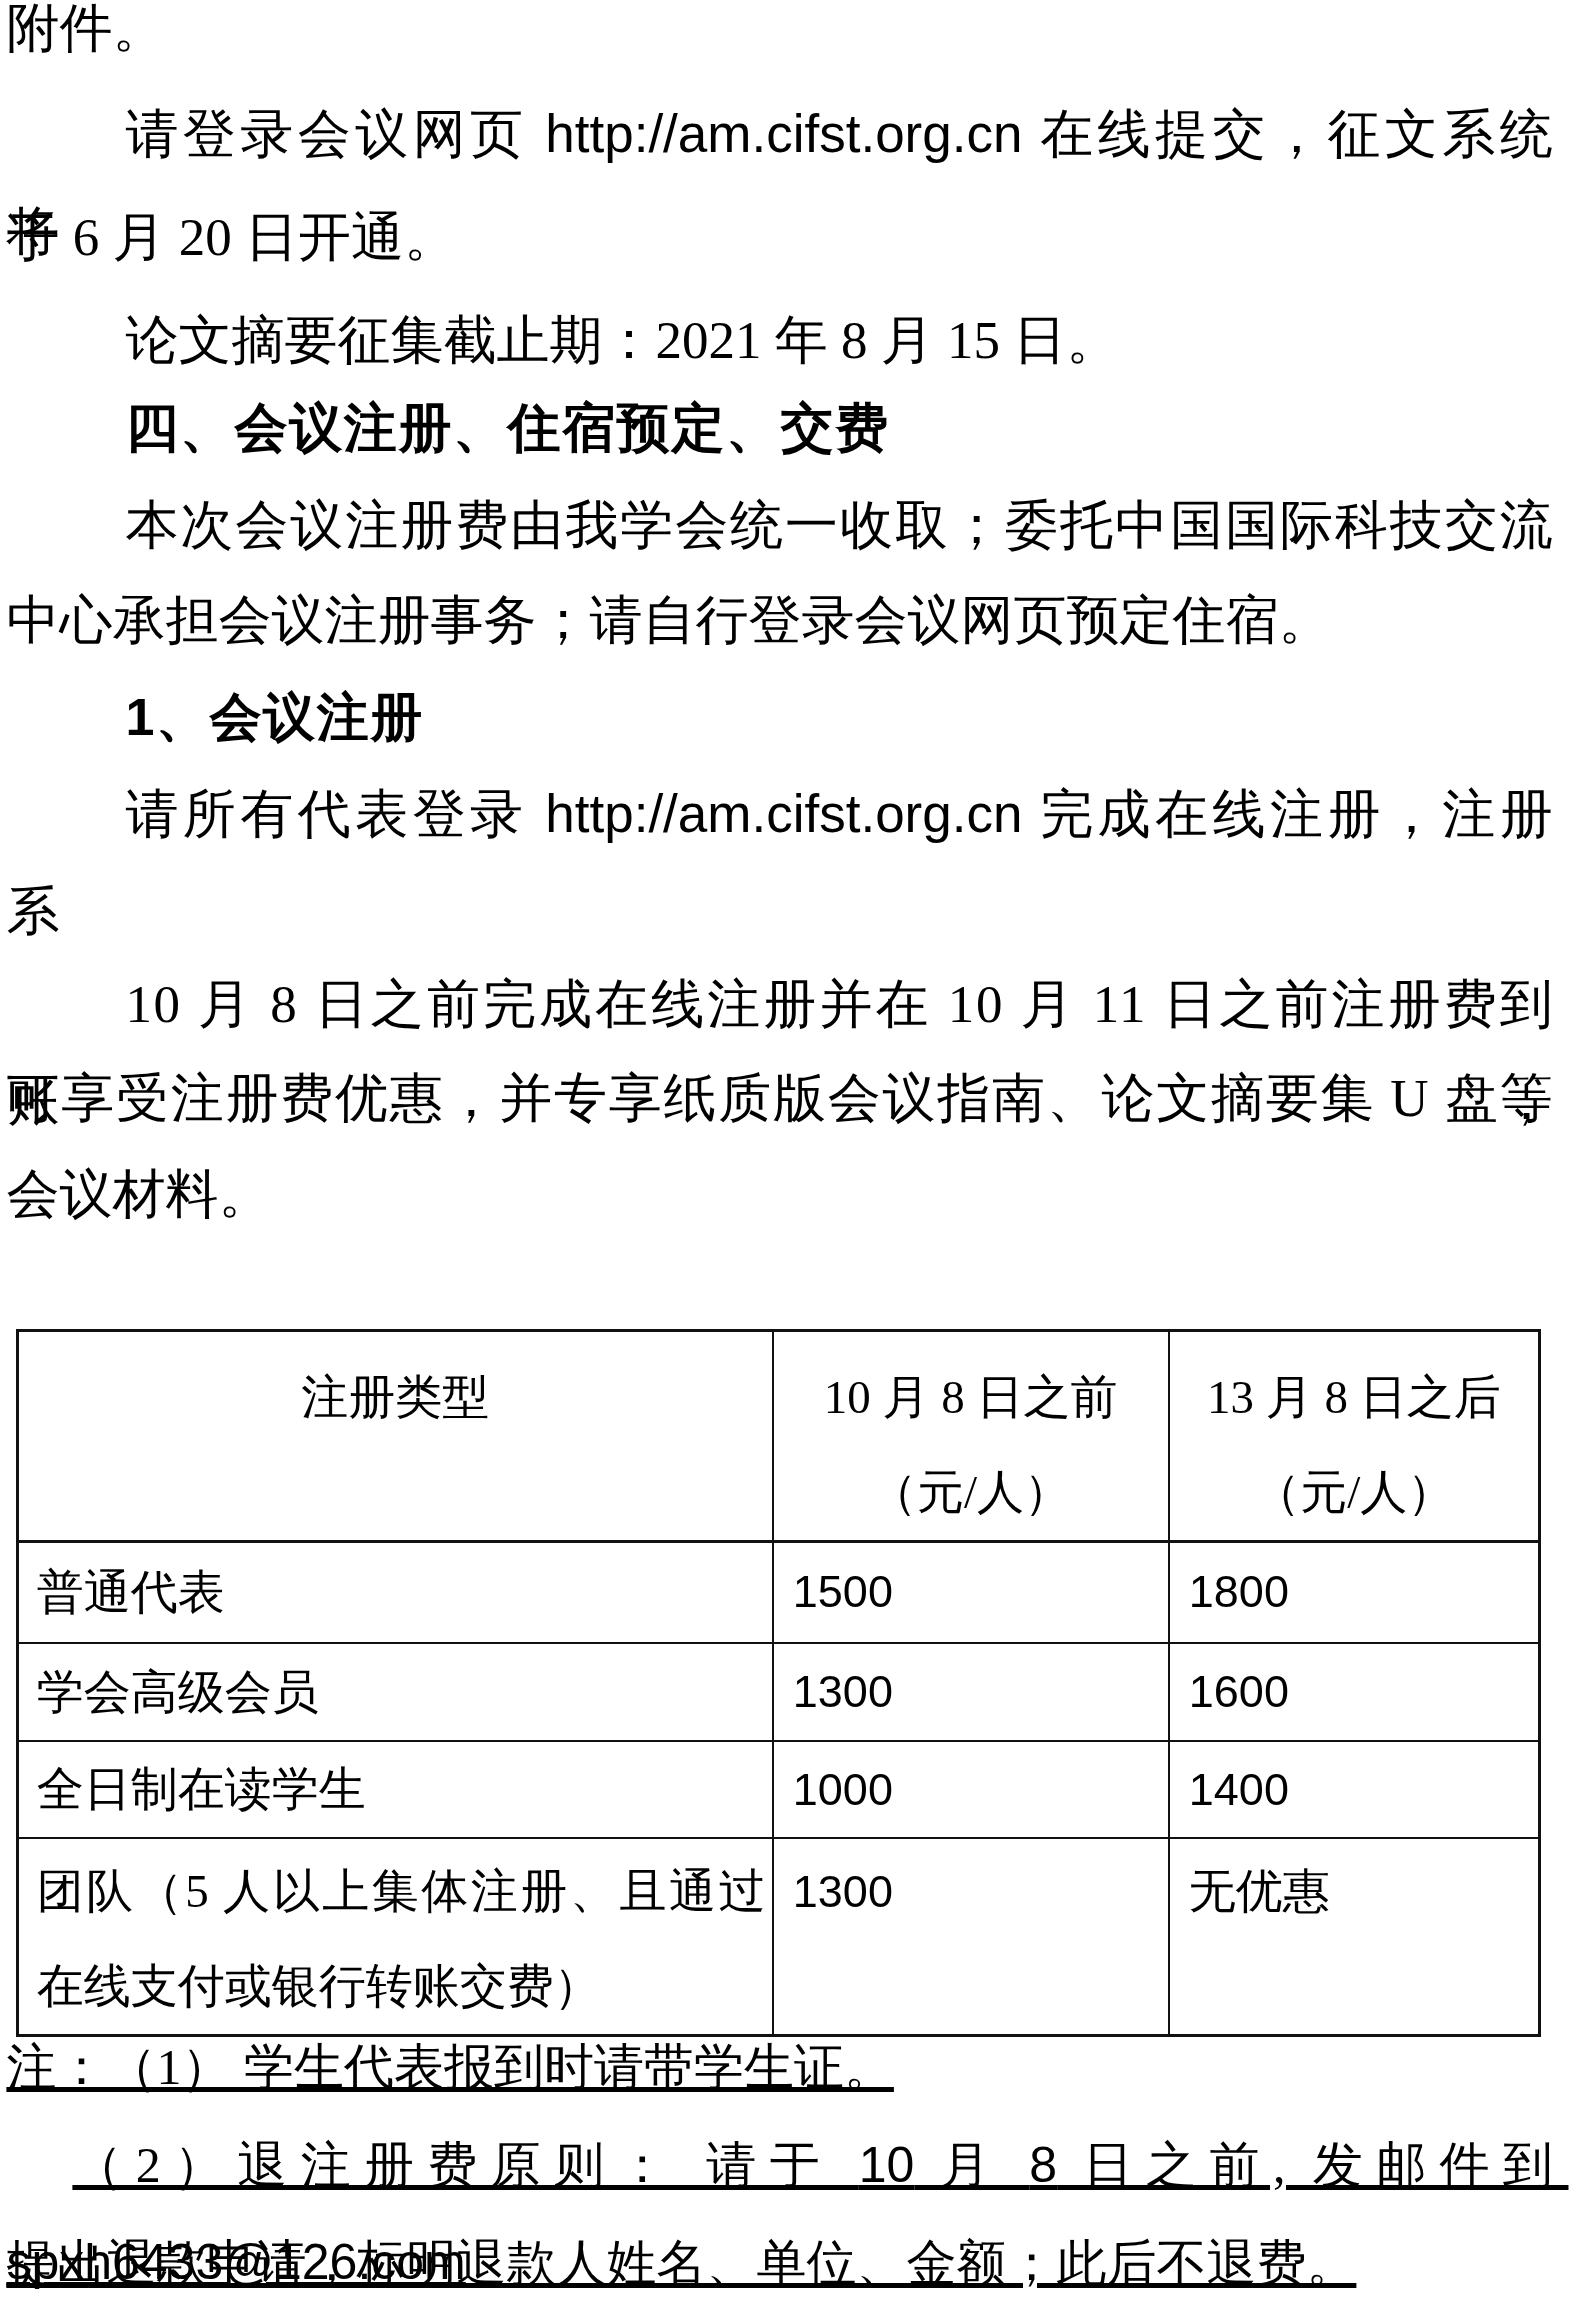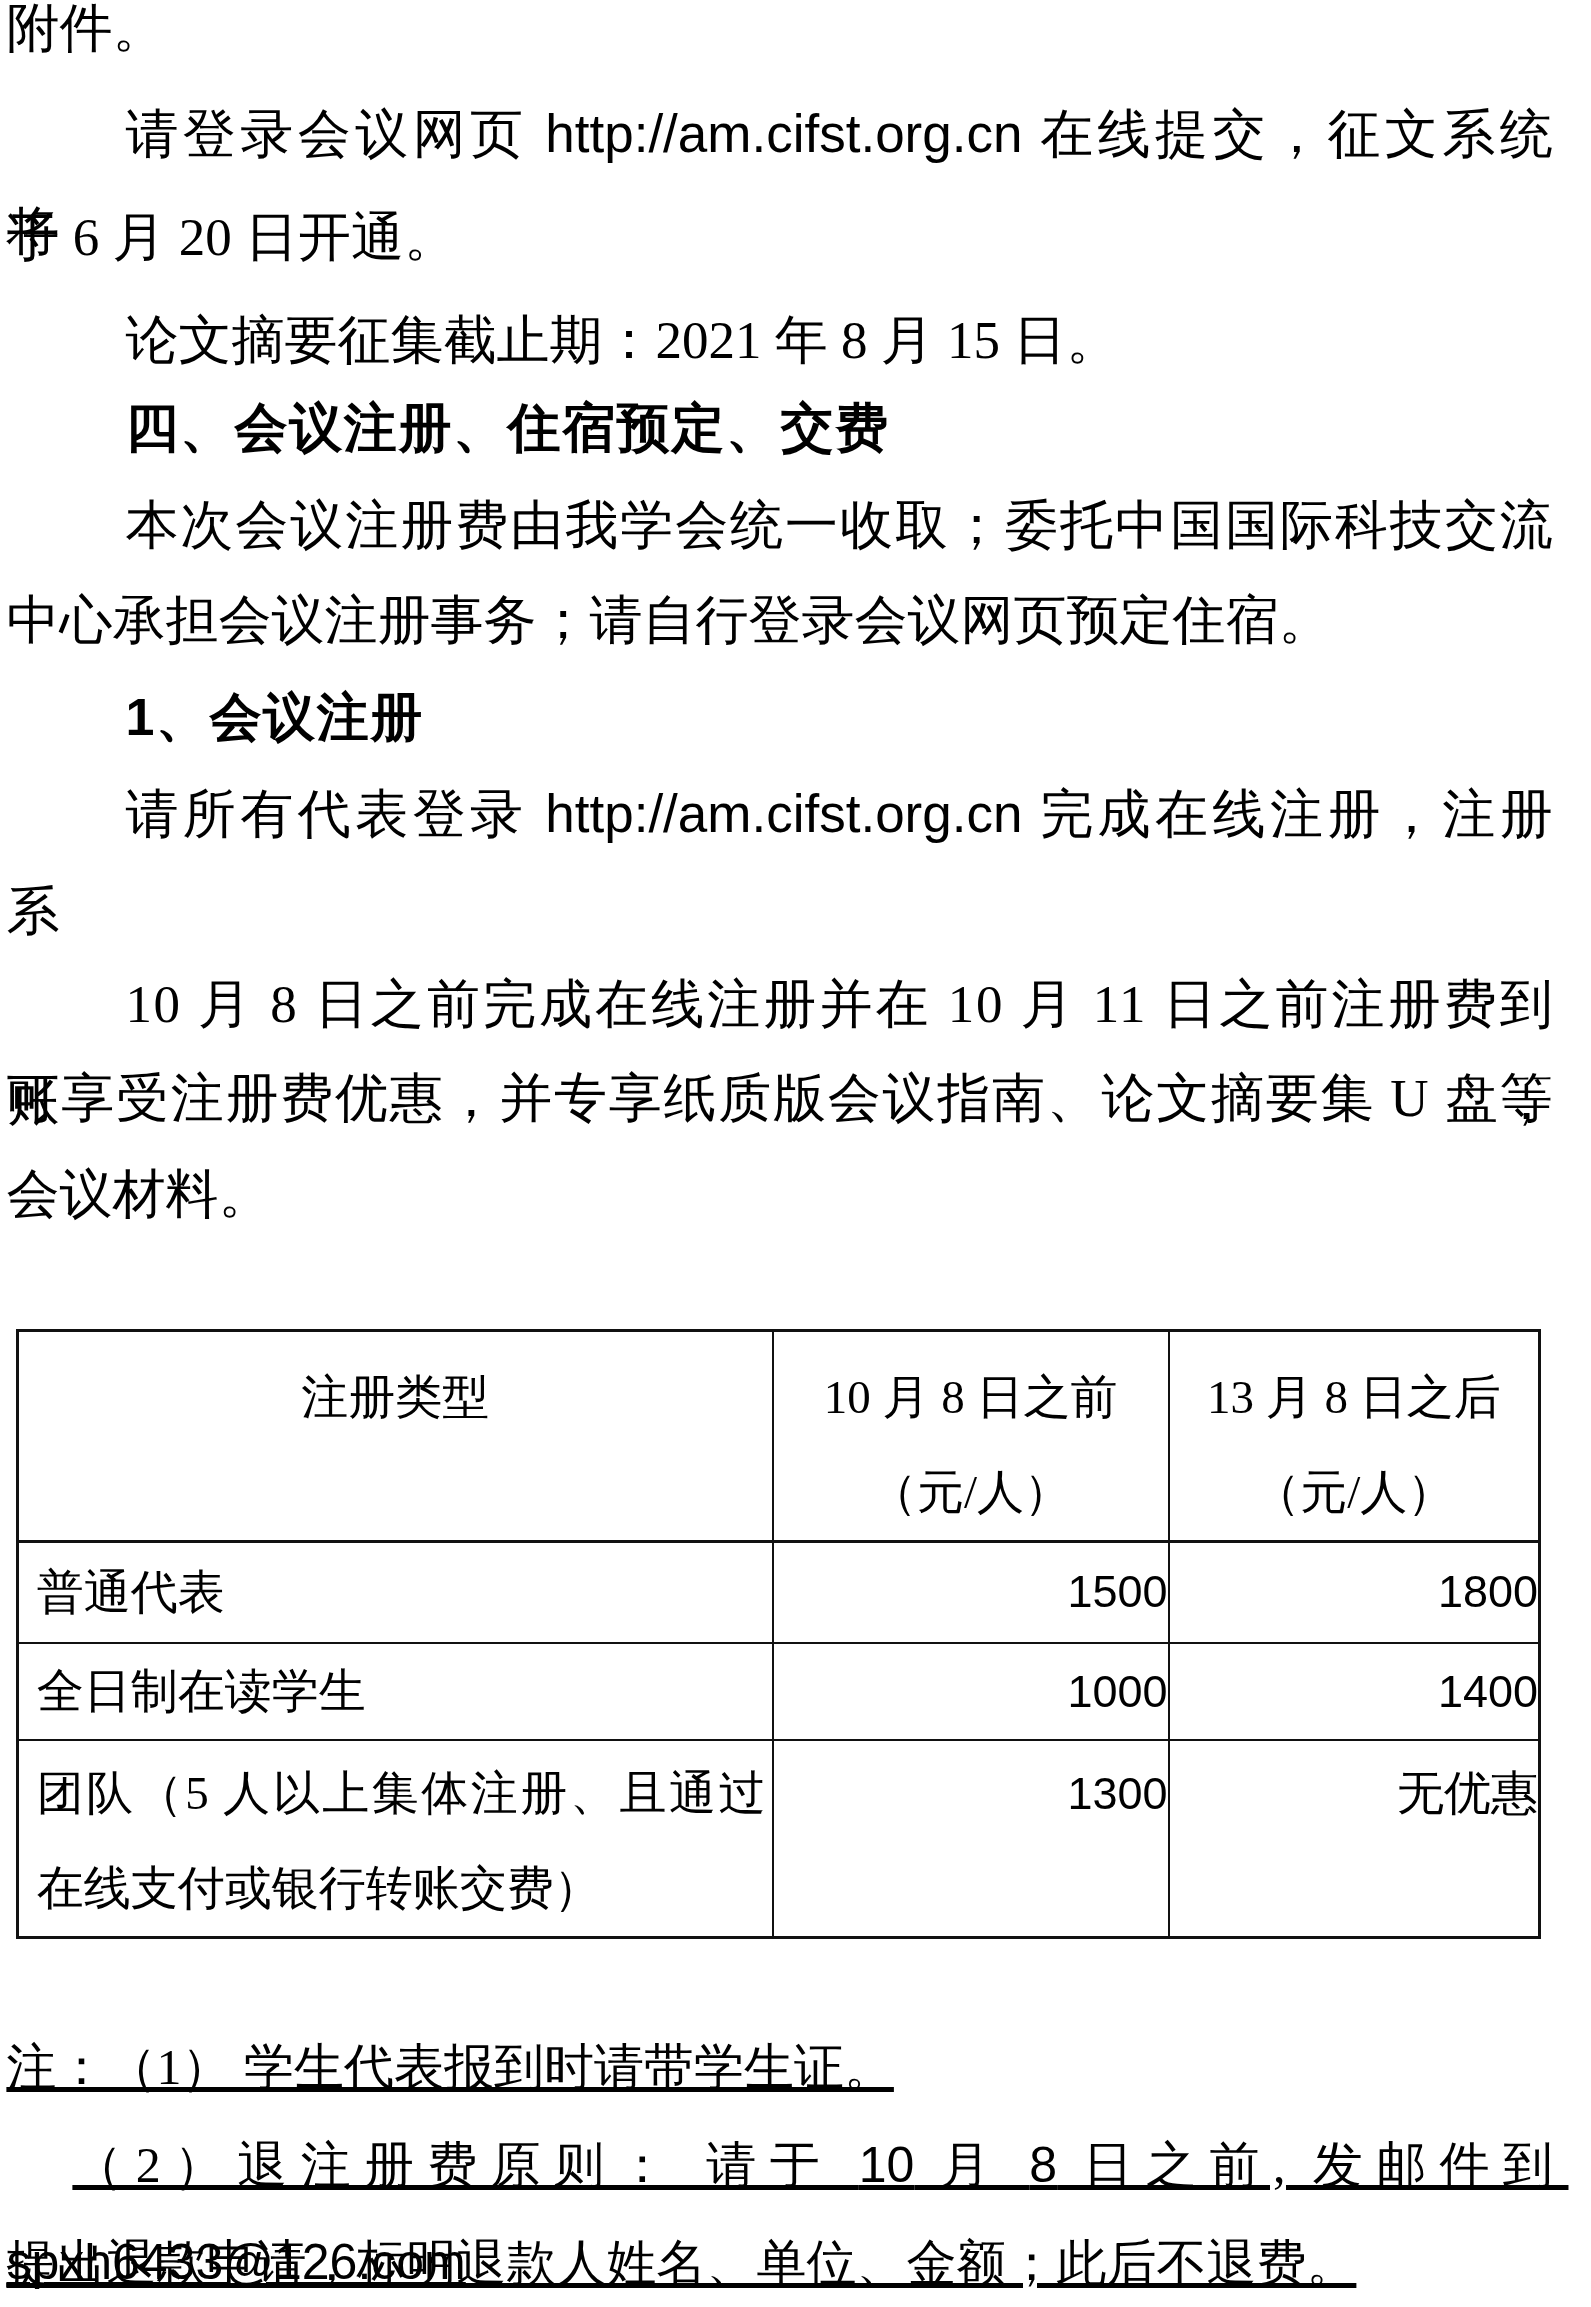--- a/index.html
+++ b/index.html
@@ -28,21 +28,21 @@
     font-size:47px; color:#000;
     border:3.2px solid #111111;
   }
   .fee-table th, .fee-table td {
     border:2.4px solid #111111; padding:0; font-weight:normal;
     overflow:hidden;
   }
   .fee-table tr.hdr th { border-bottom:3.2px solid #111111; vertical-align:top;
     text-align:center; line-height:95px; padding-top:17.7px; }
   .fee-table td.c1 { padding-left:17.7px; text-align:left; }
-  .fee-table td.c2, .fee-table td.c3 { padding-left:19.3px; text-align:right; }
+  .fee-table td.c2, .fee-table td.c3 { padding-left:19.3px; text-align:left; }
   .fee-table tr.mid td { vertical-align:middle; }
   .fee-table tr.last td { vertical-align:top; line-height:95px; padding-top:4.8px; }
   .fee-table .num { font-family:"Liberation Sans","DejaVu Sans",sans-serif; font-size:45px; }
   .fee-table .cellline { line-height:95px; }
   .fee-table .jcell { text-align:justify; text-align-last:justify; padding-right:6px; }
 </style>
 </head>
 <body>
 
 <div class="page">
@@ -91,20 +91,25 @@
         <th>
           <div class="cellline">13 月 8 日之后</div>
           <div class="cellline">（元/人）</div>
         </th>
       </tr>
       <tr class="mid" style="height:102px">
         <td class="c1">普通代表</td>
         <td class="c2 num">1500</td>
         <td class="c3 num">1800</td>
       </tr>
+      <tr class="mid" style="height:98px">
+        <td class="c1">学会高级会员</td>
+        <td class="c2 num">1300</td>
+        <td class="c3 num">1600</td>
+      </tr>
       <tr class="mid" style="height:97px">
         <td class="c1">全日制在读学生</td>
         <td class="c2 num">1000</td>
         <td class="c3 num">1400</td>
       </tr>
       <tr class="last" style="height:193px">
         <td class="c1">
           <div class="cellline jcell">团队（5 人以上集体注册、且通过</div>
           <div class="cellline">在线支付或银行转账交费）</div>
         </td>

